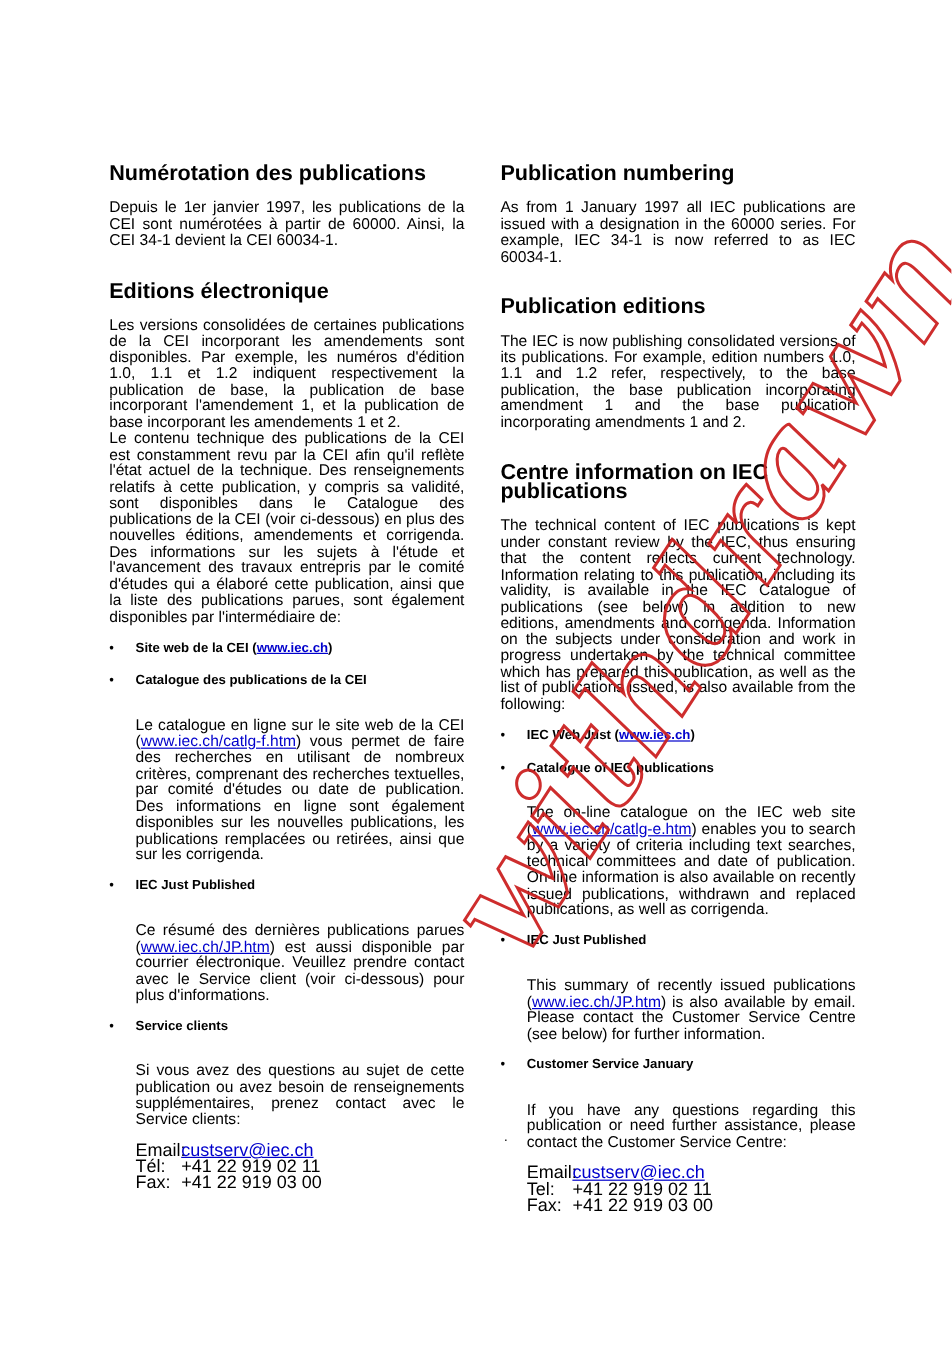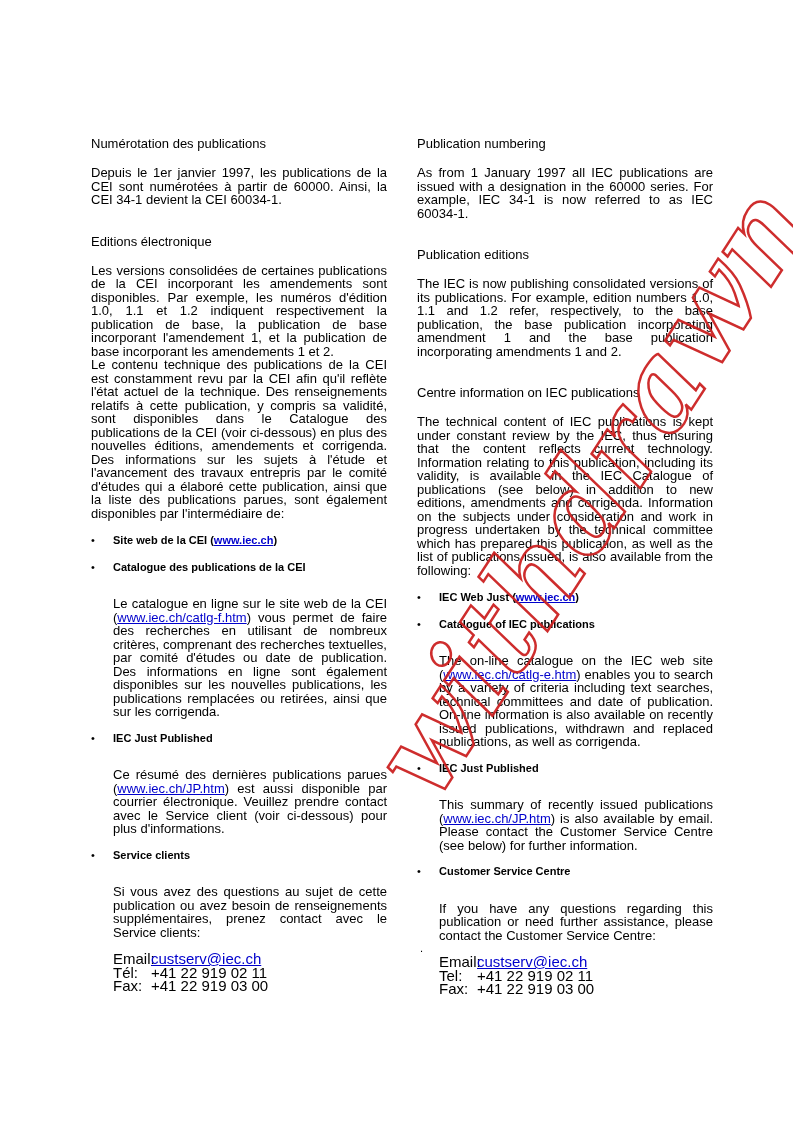--- a/index.html
+++ b/index.html
@@ -11,22 +11,22 @@
     background: #ffffff;
     overflow: hidden;
     font-family: "Liberation Sans", "DejaVu Sans", sans-serif;
     color: #000000;
   }
   .col { position: absolute; top: 136px; width: 296px; }
   .col-left  { left: 91px; }
   .col-right { left: 417px; }
 
   .h {
-    font-size: 13px;
-    font-weight: normal;
+    font-size: 18px;
+    font-weight: bold;
     line-height: 16px;
     margin: 27px 0 14px 0;
     white-space: pre-line;
   }
   .h.first { margin-top: 0; }
 
   .body {
     font-size: 13px;
     line-height: 13.5px;
     text-align: justify;
@@ -160,21 +160,21 @@
       </div>
 
       <div class="bullet-item">
         <span class="bullet-marker">•</span>
         <div class="bullet-label">IEC Just Published</div>
         <p class="body bullet-body"><span>This summary of recently issued publications (</span><a class="link">www.iec.ch/JP.htm</a><span>) is also available by email. Please contact the Customer Service Centre (see below) for further information.</span></p>
       </div>
 
       <div class="bullet-item">
         <span class="bullet-marker">•</span>
-        <div class="bullet-label">Customer Service Centre</div>
+        <div class="bullet-label">Customer Service January</div>
         <p class="body bullet-body">If you have any questions regarding this publication or need further assistance, please contact the Customer Service Centre:</p>
         <div class="contact">
           <div class="contact-row">
             <span class="contact-label">Email:</span>
             <a class="link">custserv@iec.ch</a>
           </div>
           <div class="contact-row">
             <span class="contact-label">Tel:</span>
             <span>+41 22 919 02 11</span>
           </div>

